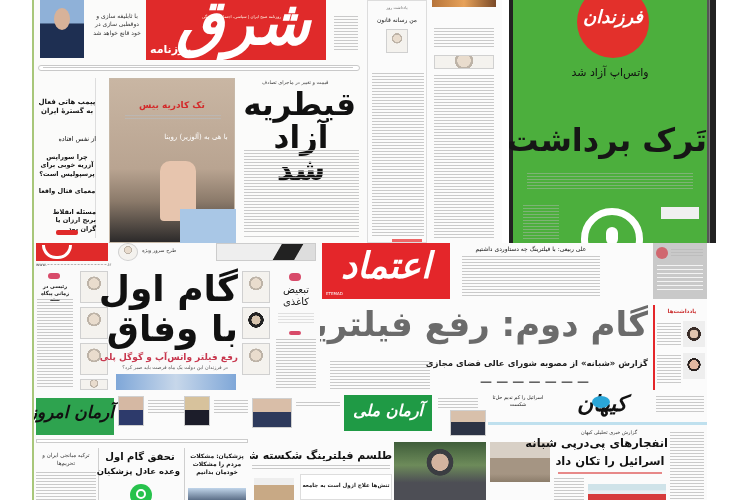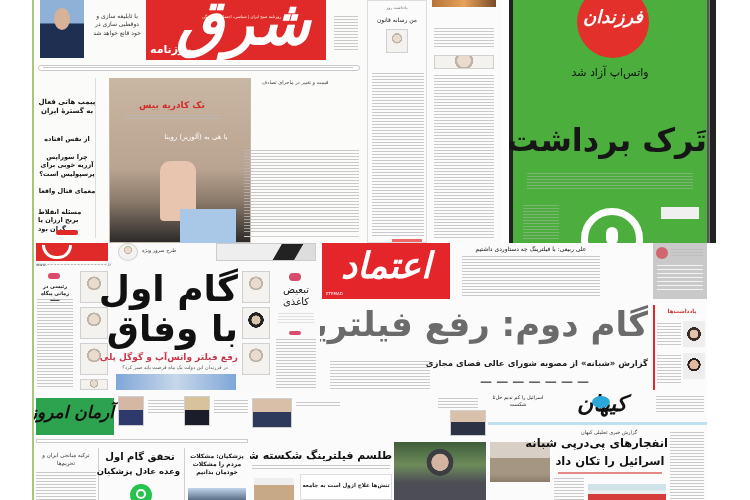--- a/index.html
+++ b/index.html
@@ -32,36 +32,37 @@
     <div class="txt" style="left:56px;top:15px;font-size:4px;color:#ffe;">روزنامه صبح ایران | سیاسی، اجتماعی، فرهنگی</div>
   </div>
   <div class="lines" style="left:300px;top:16px;width:24px;height:36px;"></div>
 
   <div class="abs" style="left:4px;top:65px;width:322px;height:6px;border:1px solid #c9c9c9;border-radius:3px;background:#fff;">
     <div class="lines" style="left:4px;top:1px;width:310px;height:2px;"></div>
   </div>
 
   <div class="abs" style="left:4px;top:78px;width:58px;height:160px;border-right:1px solid #ddd;">
     <div class="txt" style="left:0;top:20px;width:58px;white-space:normal;text-align:center;font-size:7px;font-weight:bold;color:#111;line-height:1.3;">پیمب هاتی فعال به گسترۀ ایران</div>
-    <div class="txt" style="left:0;top:58px;width:58px;text-align:center;font-size:6.5px;font-weight:bold;color:#111;">از نفس افتاده</div>
+    <div class="txt" style="left:0;top:58px;width:58px;font-size:6.5px;font-weight:normal;color:#111;">از نفس افتاده</div>
     <div class="txt" style="left:0;top:75px;width:58px;white-space:normal;text-align:center;font-size:6.5px;font-weight:bold;color:#111;line-height:1.3;">چرا سوراپس آزریه خوبی برای پرسپولیس است؟</div>
     <div class="txt" style="left:0;top:110px;width:58px;text-align:center;font-size:6.5px;font-weight:bold;color:#111;">معمای قتال واقعا</div>
-    <div class="txt" style="left:0;top:130px;width:58px;white-space:normal;text-align:left;font-size:6.5px;font-weight:bold;color:#111;line-height:1.3;">مسئله انقلاط برنج ارزان یا گران بود</div>
+    <div class="txt" style="left:0;top:130px;width:58px;white-space:normal;text-align:right;font-size:6.5px;font-weight:bold;color:#111;line-height:1.3;">مسئله انقلاط برنج ارزان یا گران بود</div>
     <div class="abs" style="left:18px;top:152px;width:22px;height:5px;background:#e02a2a;border-radius:2px;"></div>
   </div>
 
-  <div class="abs" style="left:75px;top:78px;width:142px;height:165px;background:linear-gradient(180deg,#c9b6a3 0,#b9a491 55%,#8b7a6a 75%,#2c2a2a 100%);border:1px solid #c7b9a8;">
+  <div class="abs" style="left:75px;top:78px;width:126px;height:165px;background:linear-gradient(180deg,#c9b6a3 0,#b9a491 55%,#8b7a6a 75%,#2c2a2a 100%);border:1px solid #c7b9a8;">
     <div class="txt" style="left:0;width:124px;top:22px;text-align:center;font-size:9px;font-weight:bold;color:#d32a2a;">تک کادریه بیس</div>
     <div class="lines" style="left:15px;top:36px;width:96px;height:6px;"></div>
     <div class="txt" style="left:0;width:124px;top:55px;text-align:center;font-size:7px;color:#fff;padding-left:48px;">با هی به (آلوزیر) روبنا</div>
     <div class="abs" style="left:50px;top:82px;width:36px;height:60px;background:#e7c5ae;border-radius:10px 10px 4px 4px;"></div>
     <div class="abs" style="left:70px;top:130px;width:56px;height:35px;background:#a9c7e6;"></div>
   </div>
 
   <div class="txt" style="left:228px;top:80px;font-size:5px;color:#444;">قیمت و تغییر در ماجرای تصادف</div>
+  <div class="txt" style="left:212px;top:88px;width:110px;white-space:normal;text-align:center;font-size:31px;font-weight:bold;color:#111;line-height:1.05;">قیطریه آزاد شد</div>
   <div class="lines" style="left:210px;top:150px;width:115px;height:82px;"></div>
   <div class="rule" style="left:210px;top:236px;width:115px;height:1px;"></div>
 </div>
 
 <div class="paper" style="left:364px;top:0;width:138px;height:243px;background:#fbfbfb;">
   <div class="abs" style="left:3px;top:0;width:60px;height:243px;border:1px solid #ddd;">
     <div class="txt" style="left:0;width:58px;text-align:center;top:5px;font-size:4px;color:#666;">یادداشت روز</div>
     <div class="txt" style="left:0;width:58px;text-align:center;top:16px;font-size:6px;color:#222;">من رسانه قانون</div>
     <div class="portrait" style="left:18px;top:28px;width:22px;height:24px;"></div>
     <div class="lines" style="left:4px;top:72px;width:52px;height:165px;"></div>
@@ -181,20 +182,23 @@
     <div class="abs" style="left:6px;top:5px;width:10px;height:10px;border-radius:50%;border:2px solid #fff;"></div>
   </div>
   <div class="rule" style="left:150px;top:58px;width:1px;height:52px;"></div>
   <div class="txt" style="left:152px;width:62px;top:62px;white-space:normal;text-align:center;font-size:6px;font-weight:bold;color:#111;line-height:1.35;">پزشکیان: مشکلات مردم را مشکلات خودمان بدانیم</div>
   <div class="abs" style="left:154px;top:98px;width:58px;height:12px;background:linear-gradient(180deg,#c0d5ea,#5c6f88);"></div>
 </div>
 
 <div class="paper" style="left:250px;top:390px;width:238px;height:110px;background:#fbfbfb;">
   <div class="portrait" style="left:2px;top:8px;width:40px;height:30px;background:linear-gradient(180deg,#d9bea8 0 45%,#2e3a5c 46%);"></div>
   <div class="lines" style="left:46px;top:12px;width:44px;height:6px;"></div>
+  <div class="abs" style="left:94px;top:5px;width:88px;height:36px;background:#1f9a45;">
+    <div class="txt" style="left:0;width:88px;text-align:center;top:8px;font-size:16px;font-weight:bold;font-family:'DejaVu Serif',serif;color:#fff;font-style:italic;">آرمان ملی</div>
+  </div>
   <div class="lines" style="left:188px;top:8px;width:40px;height:10px;"></div>
   <div class="portrait" style="left:200px;top:20px;width:36px;height:26px;background:linear-gradient(180deg,#d8c0ab 0 45%,#2c3345 46%);"></div>
 
   <div class="txt" style="left:2px;width:140px;text-align:center;top:60px;font-size:11px;font-weight:bold;color:#111;">طلسم فیلترینگ شکسته شد</div>
   <div class="lines" style="left:2px;top:75px;width:138px;height:4px;"></div>
   <div class="abs" style="left:50px;top:84px;width:92px;height:26px;border:1px solid #ddd;background:#fff;">
     <div class="txt" style="left:0;width:90px;text-align:center;top:8px;font-size:5.5px;font-weight:bold;color:#222;">تنش‌ها علاج ازول است به جامعه</div>
   </div>
   <div class="abs" style="left:4px;top:88px;width:40px;height:22px;background:linear-gradient(180deg,#eee 0 30%,#c8a985 31%);"></div>
   <div class="abs" style="left:144px;top:52px;width:92px;height:58px;background:radial-gradient(circle at 50% 35%, #d4b4a0 0 14%, #3b3d42 15% 22%, transparent 23%),linear-gradient(180deg,#3f5d3a,#6d8b5a 40%,#4d4e55 70%);"></div>

